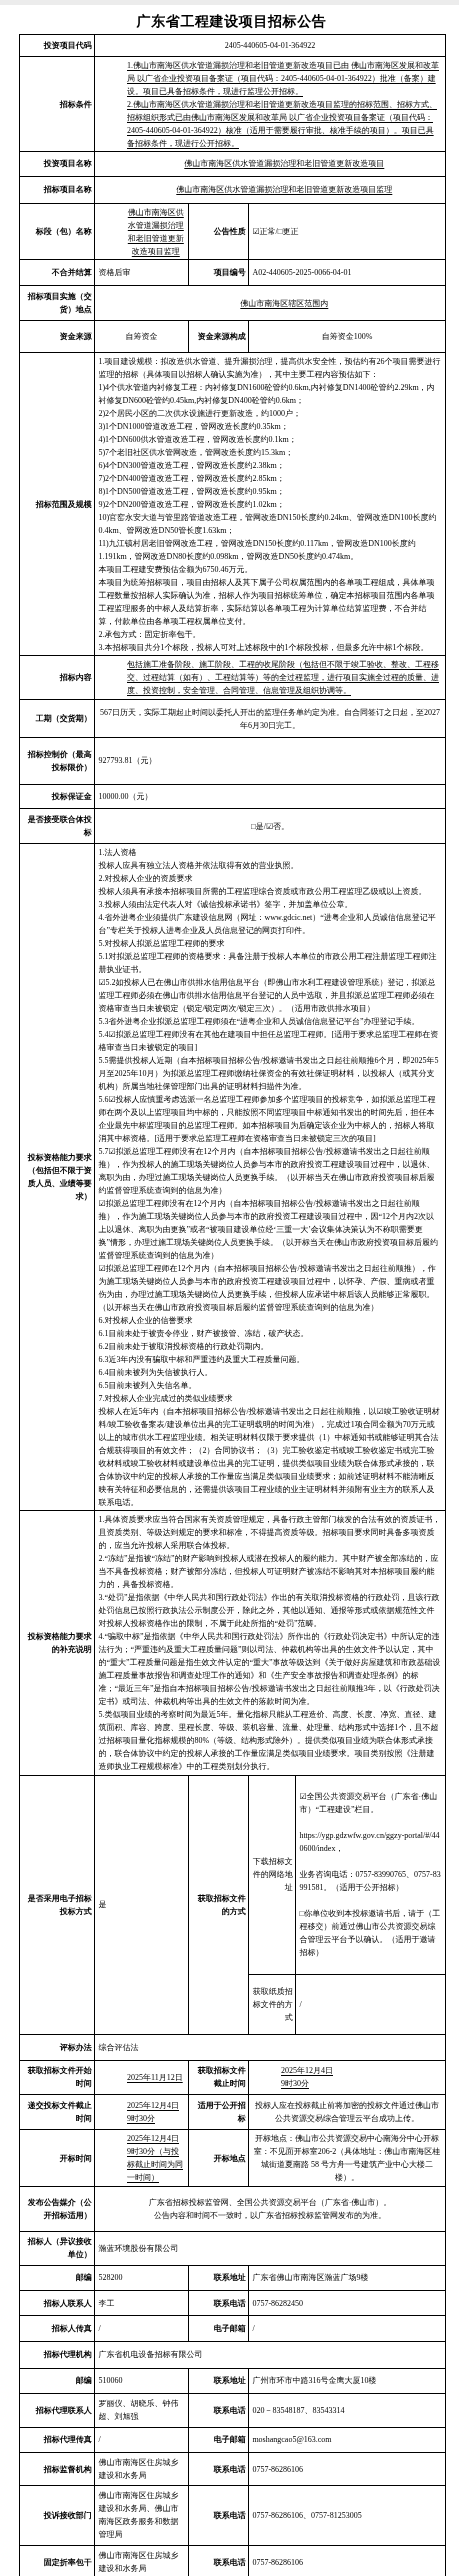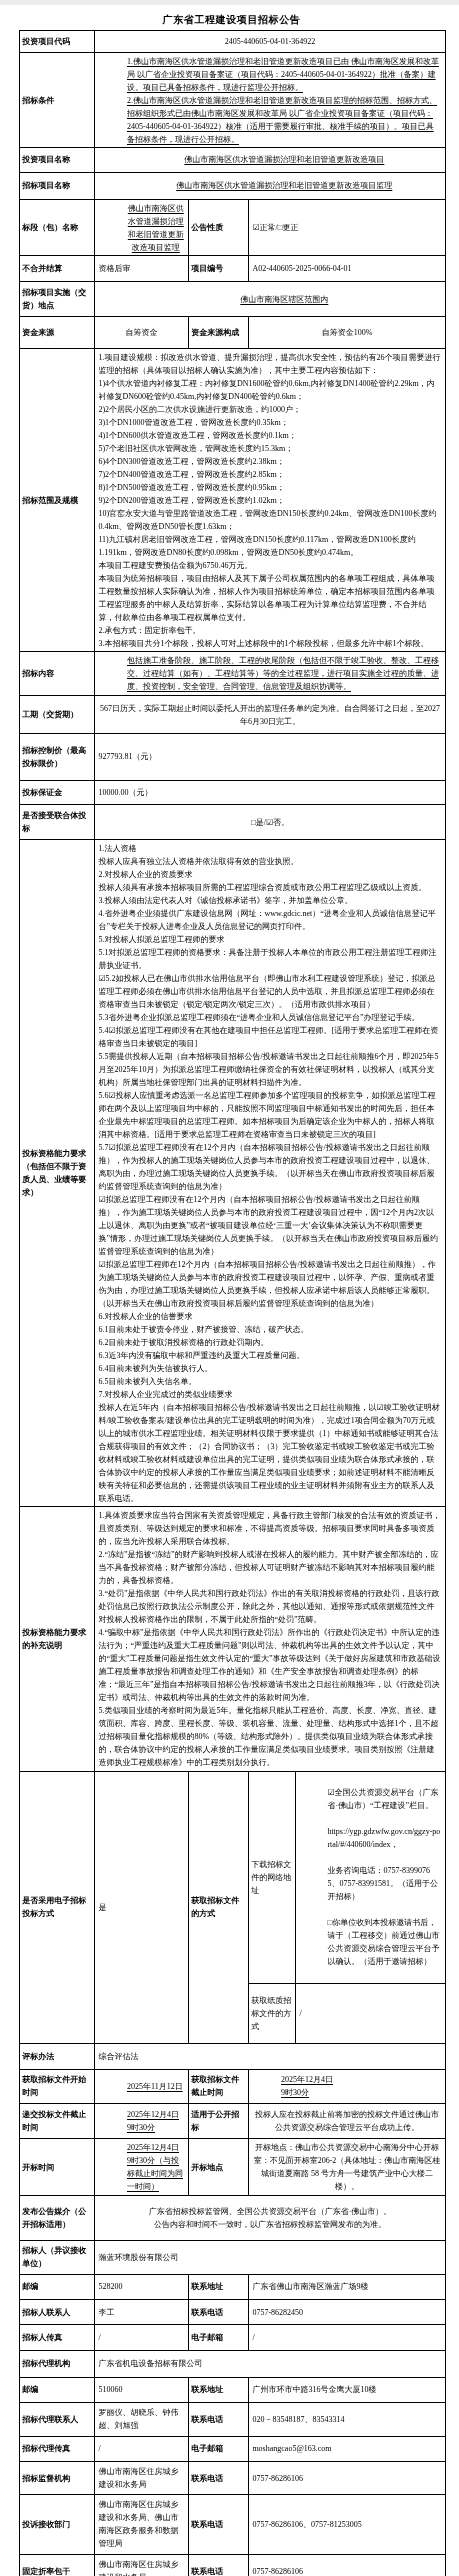--- a/index.html
+++ b/index.html
@@ -1,28 +1,28 @@
 <!DOCTYPE html>
 <html style="font-size:9px"><head>
 <meta charset="utf-8">
 <style>
   html,body{margin:0;padding:0;background:#ffffff;}
   body{width:459px;font-family:"Liberation Serif",serif;color:#000;-webkit-font-smoothing:antialiased;}
   .edge-band{width:459px;height:4.5px;background:#ececec;}
   .page{width:459px;background:#fff;}
-  .doc-title{width:425px;margin:8px 0 3.4px 19px;text-align:center;font-size:10px;font-weight:bold;letter-spacing:0.6px;font-family:"Liberation Sans",sans-serif;}
+  .doc-title{width:425px;margin:8px 0 3.4px 19px;text-align:center;font-size:14px;font-weight:bold;letter-spacing:0.6px;font-family:"Liberation Sans",sans-serif;}
   table.doc{border-collapse:collapse;margin-left:19px;width:425px;table-layout:fixed;border:1.1px solid #000;}
   td{border:0.6px solid #000;border-top:1.1px solid #000;border-bottom:1.1px solid #000;font-size:8px;line-height:13px;padding:1.7px 3.4px;vertical-align:middle;word-wrap:break-word;overflow-wrap:break-word;}
-  td.lbl{text-align:left;font-weight:bold;font-family:Liberation Sans, sans-serif;padding:1.7px 2.3px;}
+  td.lbl{text-align:right;font-weight:bold;font-family:Liberation Sans, sans-serif;padding:1.7px 2.3px;}
   td.val{text-align:center;white-space:pre-line;}
   td.ctr{text-align:left;white-space:pre-line;}
   td.long{vertical-align:top;white-space:pre-line;text-align:left;}
   .u{text-decoration:underline;text-underline-offset:1.7px;padding-left:32px;}
   td.brk{word-break:break-all;}
-  .dl-line{white-space:pre-line;margin-left:28px;}
+  .dl-line{white-space:pre-line;}
 </style>
 </head>
 <body>
 
 <div class="edge-band"></div>
 <div class="page">
 
   <div class="doc-title">广东省工程建设项目招标公告</div>
 
   <table class="doc">

